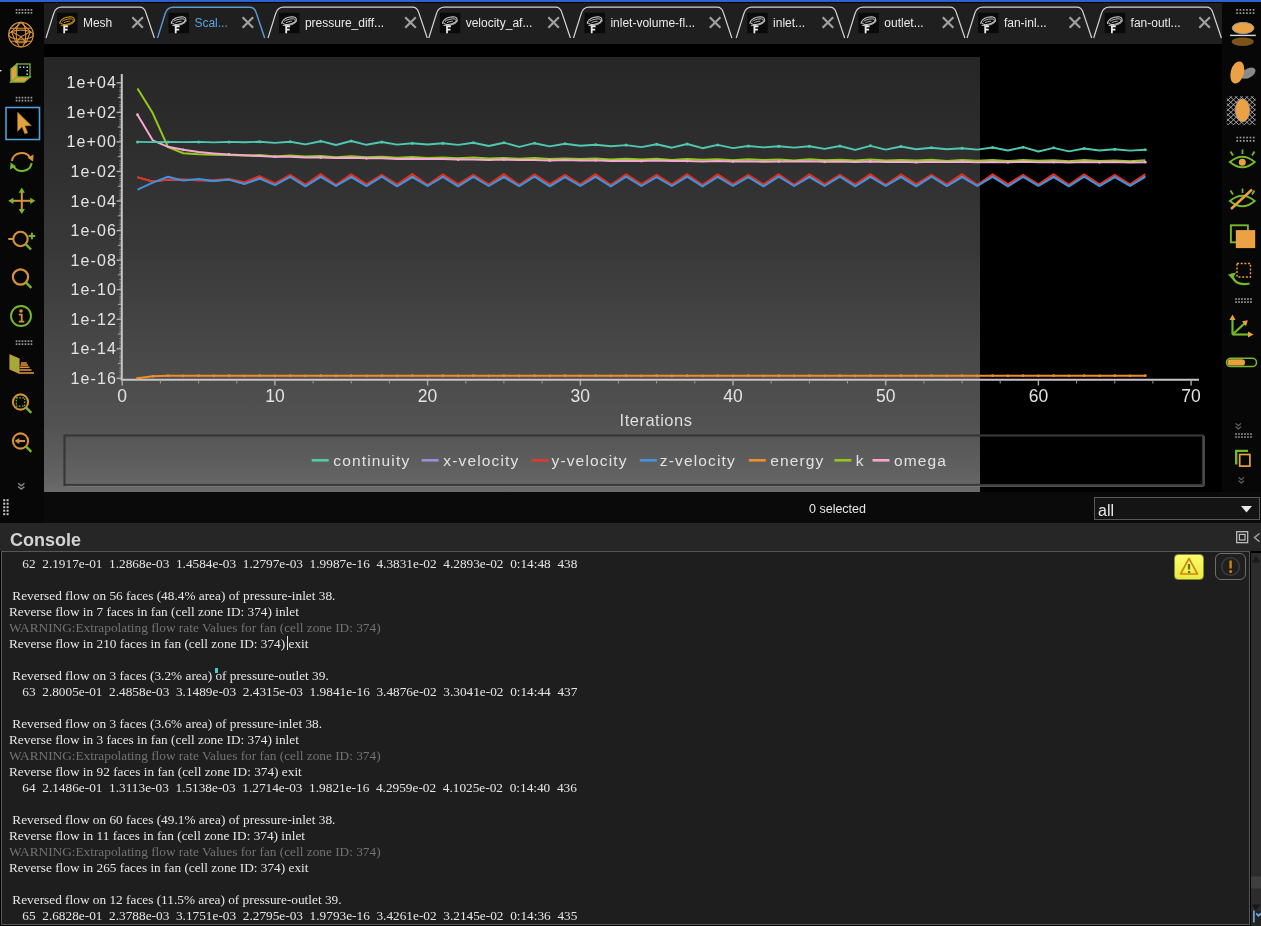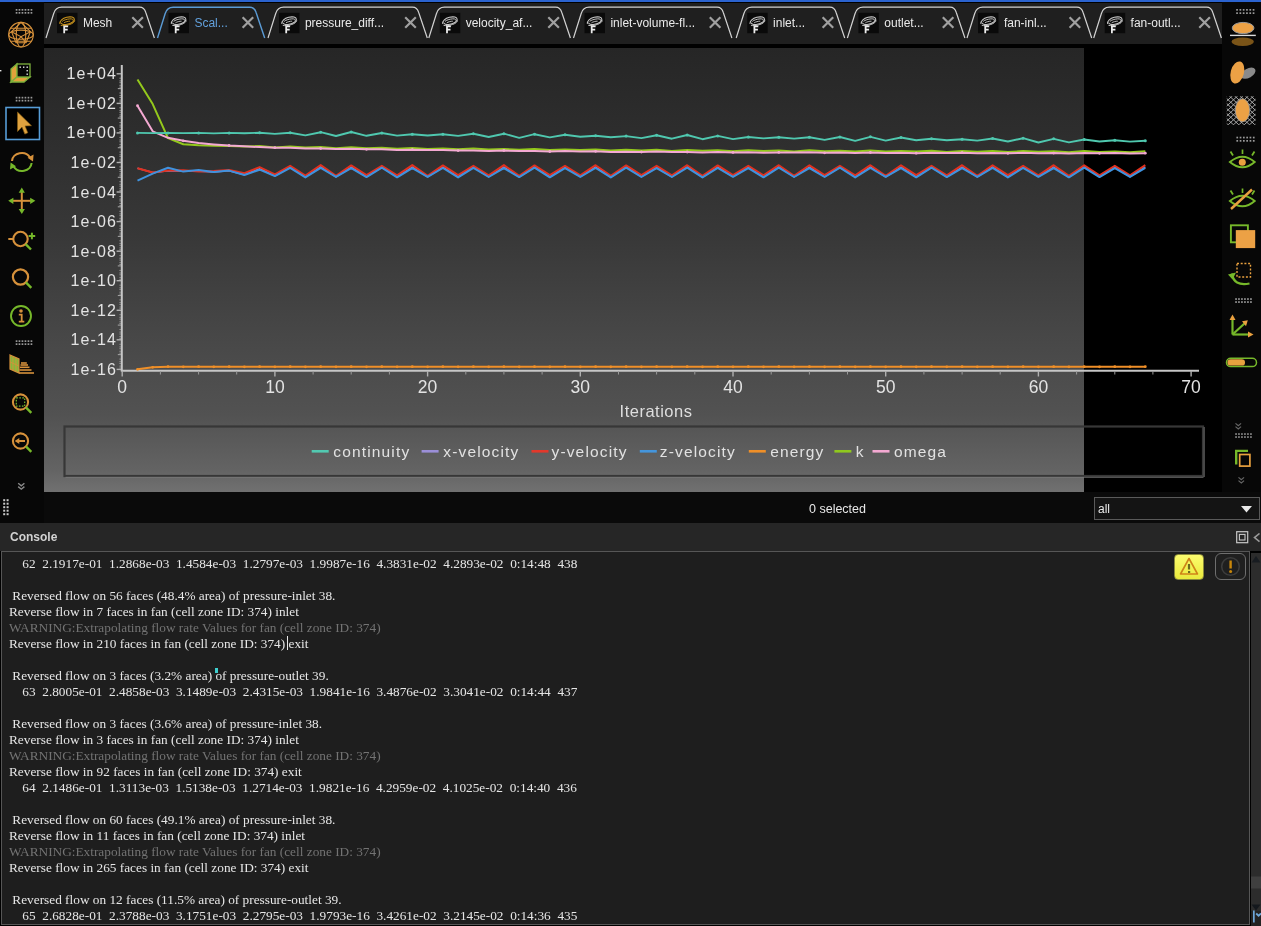--- a/index.html
+++ b/index.html
@@ -2,21 +2,21 @@
 <html><head><meta charset="utf-8"><style>
 * { margin:0; padding:0; box-sizing:border-box; }
 html,body { width:1261px; height:926px; background:#000; overflow:hidden;
   font-family:"Liberation Sans",sans-serif; }
 .abs { position:absolute; }
 svg text { font-family:"Liberation Sans",sans-serif; }
 </style></head>
 <body>
 <div class="abs" style="left:0;top:0;width:1261px;height:2.2px;background:#2b63cf"></div>
 <div class="abs" style="left:44px;top:2.5px;width:1178px;height:41.5px;background:#1f1f1f"></div>
-<div class="abs" style="left:44px;top:48px;width:1040px;height:448px;background:linear-gradient(#262626 0%,#2d2d2d 18%,#383838 42%,#474747 64%,#525252 82%,#636363 94%,#737373 100%)">
+<div class="abs" style="left:44px;top:57px;width:936px;height:448px;background:linear-gradient(#262626 0%,#2d2d2d 18%,#383838 42%,#474747 64%,#525252 82%,#636363 94%,#737373 100%)">
     <svg width="1178" height="448" viewBox="0 0 1178 448" style="position:absolute;left:0;top:0">
       <line x1="77.8" y1="17" x2="77.8" y2="323" stroke="#c6c6c6" stroke-width="2"></line>
       <line x1="76.8" y1="322.8" x2="1155" y2="322.8" stroke="#c6c6c6" stroke-width="2"></line>
       <line x1="72.6" y1="25.8" x2="77" y2="25.8" stroke="#b0b0b0" stroke-width="1.4"></line>
       <text x="73" y="31.3" text-anchor="end" font-size="16" letter-spacing="1.1" fill="#e3e3e3">1e+04</text>
       <line x1="72.6" y1="55.4" x2="77" y2="55.4" stroke="#b0b0b0" stroke-width="1.4"></line>
       <text x="73" y="60.9" text-anchor="end" font-size="16" letter-spacing="1.1" fill="#e3e3e3">1e+02</text>
       <line x1="72.6" y1="84.9" x2="77" y2="84.9" stroke="#b0b0b0" stroke-width="1.4"></line>
       <text x="73" y="90.4" text-anchor="end" font-size="16" letter-spacing="1.1" fill="#e3e3e3">1e+00</text>
       <line x1="72.6" y1="114.5" x2="77" y2="114.5" stroke="#b0b0b0" stroke-width="1.4"></line>
@@ -657,28 +657,28 @@
     <path d="M14.2,462.4 V448.9 H26.0" fill="none" stroke="#76b82a" stroke-width="2.4"></path>
     <rect x="17.7" y="452.5" width="10.2" height="11.6" fill="none" stroke="#e9a13f" stroke-width="1.7"></rect>
     <g stroke="#666" stroke-width="1.2" fill="none">
       <path d="M16.5,475.4 l2.8,2.3 2.8,-2.3"></path>
       <path d="M16.5,478.59999999999997 l2.8,2.3 2.8,-2.3"></path>
     </g>
   </svg>
 <div class="abs" style="left:0;top:497px;width:1034px;height:23px;z-index:6">
   <span class="abs" style="right:168px;top:5px;font-size:12.5px;color:#e8e8e8">0 selected</span>
   <div class="abs" style="left:1094px;top:0;width:166px;height:23px;background:#141414;border:1px solid #5a5a5a">
-    <span class="abs" style="left:3px;top:3.5px;font-size:12px;color:#e8e8e8">all</span>
+    <span class="abs" style="left:3px;top:3.5px;font-size:16px;color:#e8e8e8">all</span>
     <svg class="abs" style="right:6px;top:8px" width="12" height="7">
         <polygon points="0,0 11,0 5.5,6.5" fill="#e8e8e8"></polygon>
       </svg>
   </div>
 </div>
 <div class="abs" style="left:0;top:523px;width:1261px;height:28px;background:#262626">
-  <span class="abs" style="left:10px;top:7px;font-size:12px;font-weight:bold;color:#d2d2d2">Console</span>
+  <span class="abs" style="left:10px;top:7px;font-size:18px;font-weight:bold;color:#d2d2d2">Console</span>
   <svg class="abs" style="left:1236px;top:8px" width="13" height="13">
     <rect x="0.7" y="0.7" width="11" height="11" fill="none" stroke="#c8c8c8" stroke-width="1.2"></rect>
     <rect x="3.4" y="3.4" width="5.6" height="5.6" fill="none" stroke="#c8c8c8" stroke-width="1.1"></rect>
   </svg>
   <svg class="abs" style="left:1252.5px;top:10px" width="8" height="10">
     <path d="M6.5,0.5 L1.5,4.6 L6.5,8.7" fill="none" stroke="#9a9a9a" stroke-width="1.6"></path>
   </svg>
 </div>
 <div class="abs" style="left:1px;top:551px;width:1249px;height:373.5px;background:#1e1e1e;border:1px solid #565656"></div>
 <pre class="abs" style="left:9px;top:555.5px;font-family:Liberation Serif, serif;font-size:13.3px;line-height:16px;color:#e6e6e6;z-index:3"><style>.w{color:#737373}</style>    62  2.1917e-01  1.2868e-03  1.4584e-03  1.2797e-03  1.9987e-16  4.3831e-02  4.2893e-02  0:14:48  438

